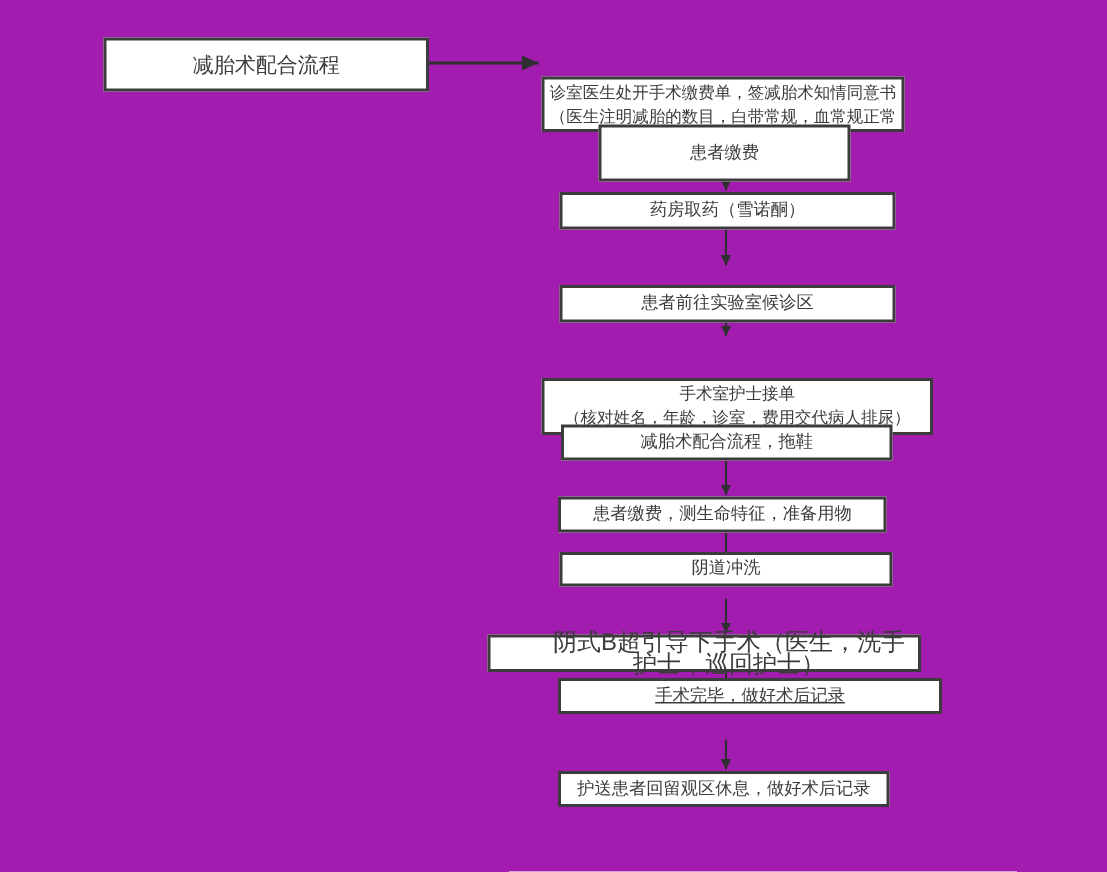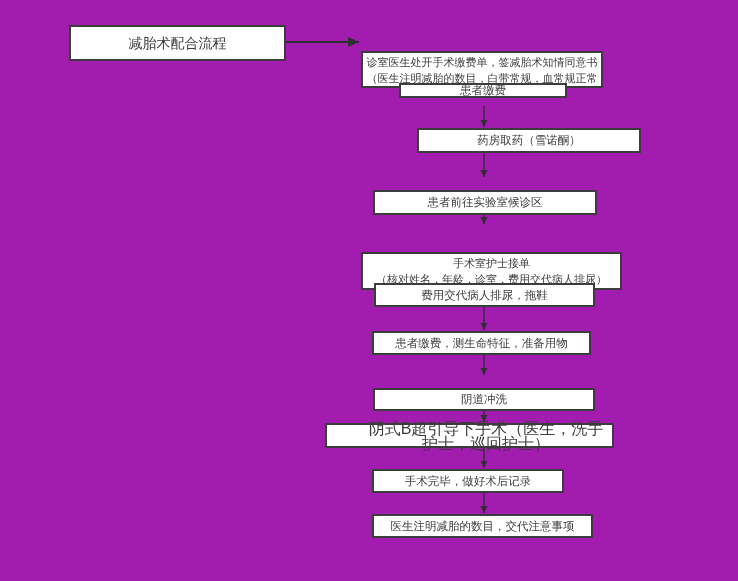--- a/index.html
+++ b/index.html
@@ -32,29 +32,29 @@
     align-items: center;
     justify-content: center;
     text-align: center;
     white-space: pre-line;
     font-size: 11.5px;
     line-height: 15px;
     padding: 1px 3px;
   }
   .box-title  { left: 69px;  top: 25px;  width: 217px; height: 36px; font-size: 14px; }
   .box-1      { left: 361px; top: 21px;  width: 242px; height: 37px; font-size: 11px; line-height: 16px; margin-top: 30px; }
-  .box-2      { left: 399px; top: 83px;  width: 168px; height: 15px; }
-  .box-3      { left: 373px; top: 128px; width: 224px; height: 25px; margin-left: 44px; }
+  .box-2      { left: 399px; top: 83px;  width: 168px; height: 38px; }
+  .box-3      { left: 373px; top: 128px; width: 224px; height: 25px; }
   .box-4      { left: 373px; top: 178px; width: 224px; height: 25px; margin-top: 12px; }
   .box-5      { left: 361px; top: 225px; width: 261px; height: 38px; font-size: 11px; line-height: 16px; margin-top: 27px; }
   .box-6      { left: 374px; top: 283px; width: 221px; height: 24px; }
   .box-7      { left: 372px; top: 331px; width: 219px; height: 24px; }
-  .box-8      { left: 373px; top: 388px; width: 222px; height: 23px; }
+  .box-8      { left: 373px; top: 368px; width: 222px; height: 23px; }
   .box-9      { left: 325px; top: 423px; width: 289px; height: 25px; font-size: 16px; padding-left: 36px; }
-  .box-10     { left: 372px; top: 469px; width: 192px; height: 24px; }
+  .box-10     { left: 372px; top: 452px; width: 256px; height: 24px; text-decoration: underline; }
   .box-11     { left: 372px; top: 514px; width: 221px; height: 24px; }
 </style>
 </head>
 <body>
 
 <div class="canvas">
 
   <svg class="connectors" width="738" height="581" viewBox="0 0 738 581" xmlns="http://www.w3.org/2000/svg">
     <defs>
       <marker id="ah-v" markerUnits="userSpaceOnUse" markerWidth="10" markerHeight="10" refX="7" refY="3.5" orient="auto">
@@ -86,25 +86,25 @@
 
   <div class="node box-2">患者缴费</div>
 
   <div class="node box-3">药房取药（雪诺酮）</div>
 
   <div class="node box-4">患者前往实验室候诊区</div>
 
   <div class="node box-5">手术室护士接单
 （核对姓名，年龄，诊室，费用交代病人排尿）</div>
 
-  <div class="node box-6">费用交代病人排尿，拖鞋</div>
+  <div class="node box-6">减胎术配合流程，拖鞋</div>
 
   <div class="node box-7">患者缴费，测生命特征，准备用物</div>
 
   <div class="node box-8">阴道冲洗</div>
 
   <div class="node box-9">阴式B超引导下手术（医生，洗手护士，巡回护士）</div>
 
   <div class="node box-10">手术完毕，做好术后记录</div>
 
-  <div class="node box-11">医生注明减胎的数目，交代注意事项</div>
+  <div class="node box-11">护送患者回留观区休息，做好术后记录</div>
 
 </div>
 
 </body></html>

